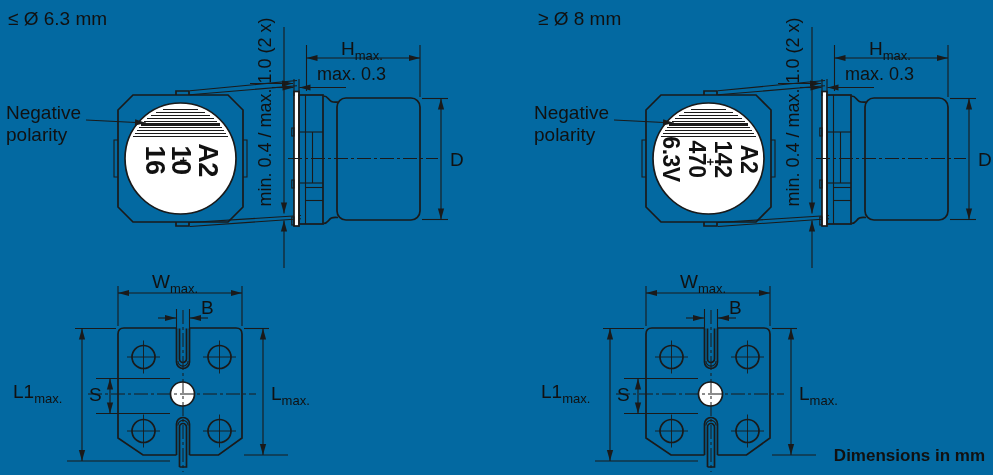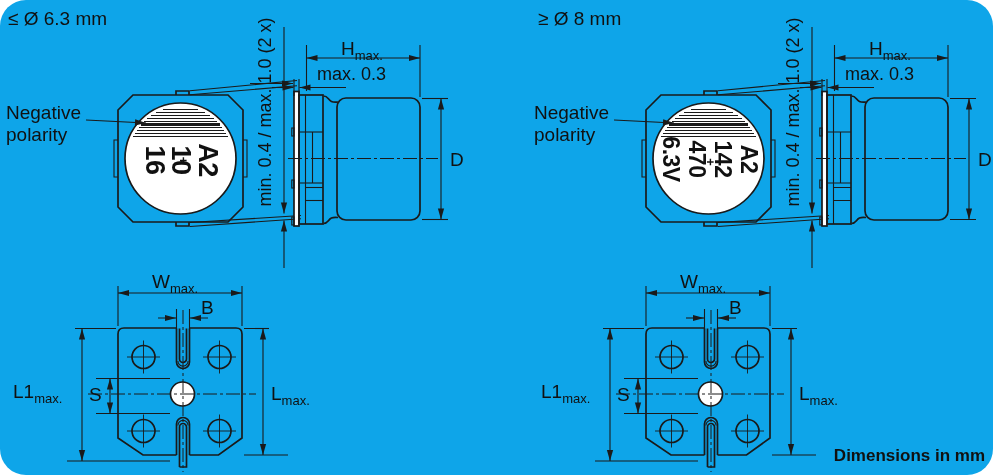--- a/index.html
+++ b/index.html
@@ -1,16 +1,16 @@
 <!DOCTYPE html>
 <html><head>
 <meta charset="utf-8">
 <style>
   html,body{margin:0;padding:0;background:#ffffff;}
-  .stage{width:993px;height:475px;position:relative;background:#0ea5e9;overflow:hidden;border-radius:26px;}
+  .stage{width:993px;height:475px;position:relative;background:#0369a1;overflow:hidden;}
   svg{display:block;}
   text{font-family:"Liberation Sans","DejaVu Sans",sans-serif;fill:#111;}
   .lbl{font-size:19px;}
   .sub{font-size:13px;}
   .dimtxt{font-size:18px;}
   .mark-sm{font-size:27px;font-weight:bold;letter-spacing:-0.5px;}
   .mark-lg{font-size:23px;font-weight:bold;letter-spacing:-0.5px;}
   .plus{font-size:13px;font-weight:bold;}
   .footer{font-size:17px;font-weight:bold;}
   .o{stroke:#1a1a1a;stroke-width:1.7;fill:none;}

